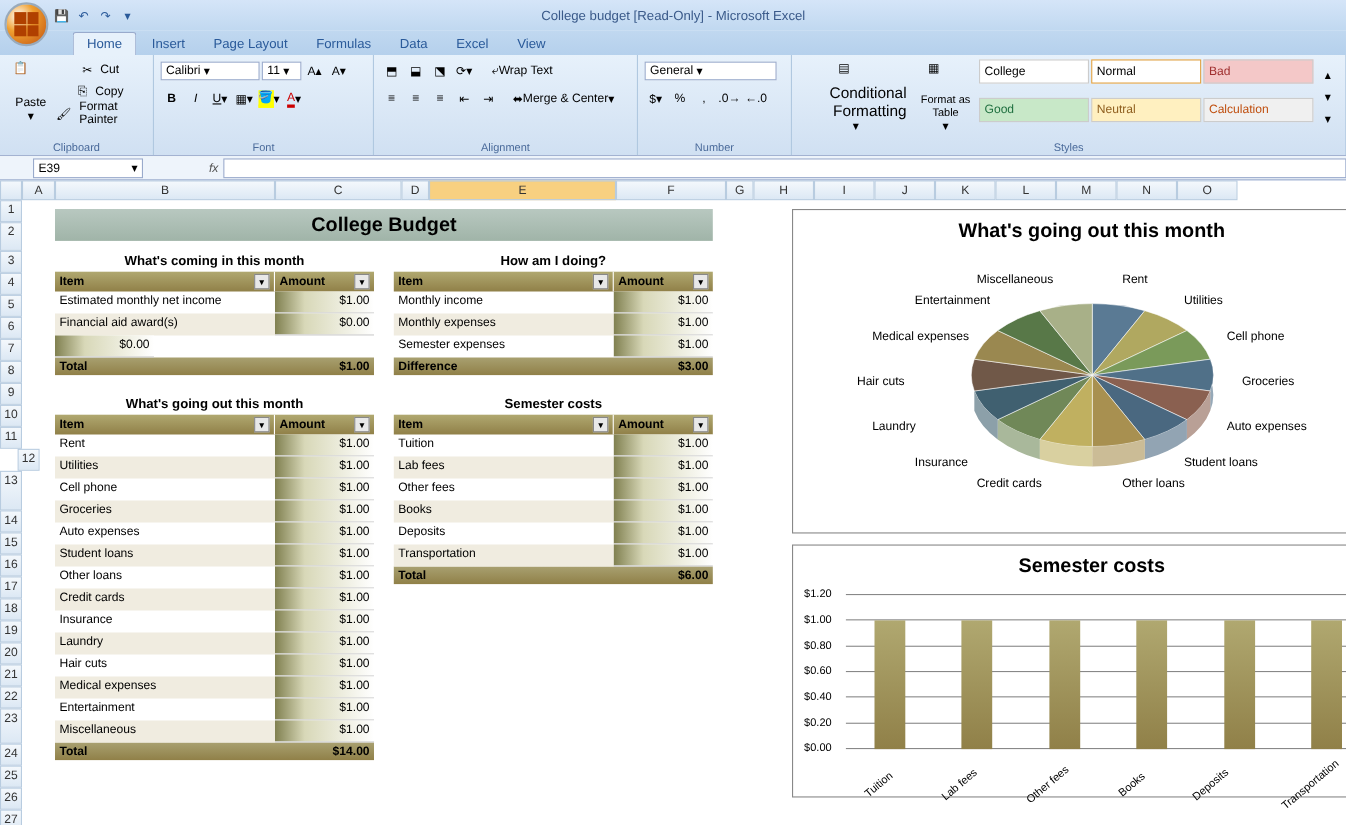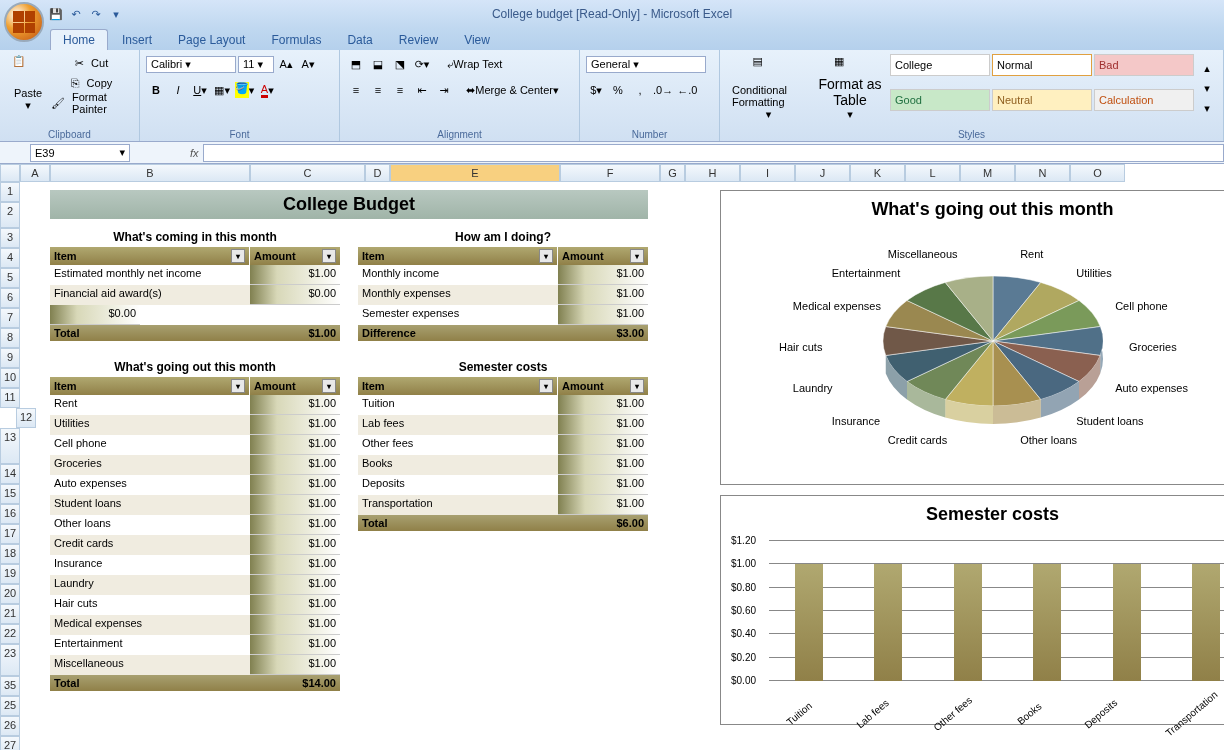--- a/index.html
+++ b/index.html
@@ -8,21 +8,21 @@
 
 .titlebar { height: 28px; background: linear-gradient(#d5e5f8, #c0d8f0); display: flex; align-items: center; position: relative; }
 .office-btn { width: 40px; height: 40px; border-radius: 50%; background: radial-gradient(circle at 30% 30%, #fff, #f0a030 40%, #c05010); position: absolute; left: 4px; top: 2px; border: 2px solid #9ab; z-index: 10; display:flex; align-items:center; justify-content:center; }
 .office-btn .quad { width:22px; height:22px; display:grid; grid-template-columns:1fr 1fr; gap:1px; }
 .office-btn .quad div { background:#b04000; }
 .qat { margin-left: 48px; display: flex; gap: 4px; align-items: center; }
 .qat-icon { width:16px; height:16px; display:flex; align-items:center; justify-content:center; color:#2a5a9a; }
 .title-text { position:absolute; left:50%; transform:translateX(-50%); color:#3a5a8a; font-size:12px; }
 
 
-.tabs { height: 22px; display:flex; align-items:flex-end; padding-left:50px; background:linear-gradient(#c0d8f0,#b5d0ec); gap:2px; }
+.tabs { height: 22px; display:flex; align-items:flex-end; padding-left:66px; background:linear-gradient(#c0d8f0,#b5d0ec); gap:2px; }
 .tab { padding:3px 12px; color:#2a5a9a; cursor:pointer; font-size:12px; }
 .tab.active { background:#e7f1fb; border-radius:3px 3px 0 0; border:1px solid #9ac; border-bottom:none; }
 
 
 .ribbon { height:92px; background:linear-gradient(#e7f1fb,#d0e0f2); border-bottom:1px solid #9ac; display:flex; }
 .group { border-right:1px solid #b0c8e0; padding:3px 6px 14px; position:relative; }
 .group-label { position:absolute; bottom:1px; left:0; right:0; text-align:center; color:#4a6a9a; font-size:10px; }
 .big-btn { display:flex; flex-direction:column; align-items:center; padding:2px 6px; cursor:pointer; }
 .big-btn .ico { width:32px; height:32px; }
 .row { display:flex; align-items:center; gap:2px; height:22px; }
@@ -102,21 +102,21 @@
   </div>
   <div class="title-text">College budget  [Read-Only] - Microsoft Excel</div>
 </div>
 
 <div class="tabs">
     <div class="tab active">Home</div>
     <div class="tab">Insert</div>
     <div class="tab">Page Layout</div>
     <div class="tab">Formulas</div>
     <div class="tab">Data</div>
-    <div class="tab">Review</div>
+    <div class="tab">Excel</div>
     <div class="tab">View</div>
   </div>
 
 <div class="ribbon">
 
   <div class="group" style="width:140px">
     <div style="display:flex;height:70px;">
       <div class="big-btn">
         <div class="ico">📋</div>
         <span>Paste</span>▾
@@ -184,25 +184,25 @@
       <div class="small-btn">.0→</div>
       <div class="small-btn">←.0</div>
     </div>
     <div class="group-label">Number</div>
   </div>
 
   <div class="group" style="flex:1">
     <div style="display:flex;height:70px;">
       <div class="big-btn">
         <div class="ico">▤</div>
-        <span style="font-size:11px;text-align:left">Conditional Formatting</span>▾
+        <span style="font-size:14px;text-align:right">Conditional Formatting</span>▾
       </div>
       <div class="big-btn">
         <div class="ico">▦</div>
-        <span style="font-size:14px;text-align:center">Format as Table</span>▾
+        <span style="font-size:10px;text-align:center">Format as Table</span>▾
       </div>
       <div style="display:grid;grid-template-columns:repeat(3,auto);">
           <div class="style-cell" style="background: rgb(255, 255, 255); color: rgb(0, 0, 0);">College</div>
           <div class="style-cell" style="background: rgb(255, 255, 255); color: rgb(0, 0, 0); border-color: rgb(224, 160, 64);">Normal</div>
           <div class="style-cell" style="background: rgb(244, 200, 200); color: rgb(160, 48, 48);">Bad</div>
           <div class="style-cell" style="background: rgb(200, 232, 200); color: rgb(32, 112, 64);">Good</div>
           <div class="style-cell" style="background: rgb(255, 240, 192); color: rgb(144, 96, 32);">Neutral</div>
           <div class="style-cell" style="background: rgb(240, 240, 240); color: rgb(192, 80, 16);">Calculation</div>
         </div>
       <div style="display:flex;flex-direction:column;justify-content:center;margin-left:2px">
@@ -260,21 +260,21 @@
     <div class="rowhdr" style="height: 20px;">14</div>
     <div class="rowhdr" style="height: 20px;">15</div>
     <div class="rowhdr" style="height: 20px;">16</div>
     <div class="rowhdr" style="height: 20px;">17</div>
     <div class="rowhdr" style="height: 20px;">18</div>
     <div class="rowhdr" style="height: 20px;">19</div>
     <div class="rowhdr" style="height: 20px;">20</div>
     <div class="rowhdr" style="height: 20px;">21</div>
     <div class="rowhdr" style="height: 20px;">22</div>
     <div class="rowhdr" style="height: 32px;">23</div>
-    <div class="rowhdr" style="height: 20px;">35</div>
+    <div class="rowhdr" style="height: 20px;">24</div>
     <div class="rowhdr" style="height: 20px;">25</div>
     <div class="rowhdr" style="height: 20px;">26</div>
     <div class="rowhdr" style="height: 20px;">27</div>
   </div>
 
 <div class="content">
   <div class="title-banner">College Budget</div>
 
   <div style="display:flex;gap:18px;margin-top:8px;">
     <div>

